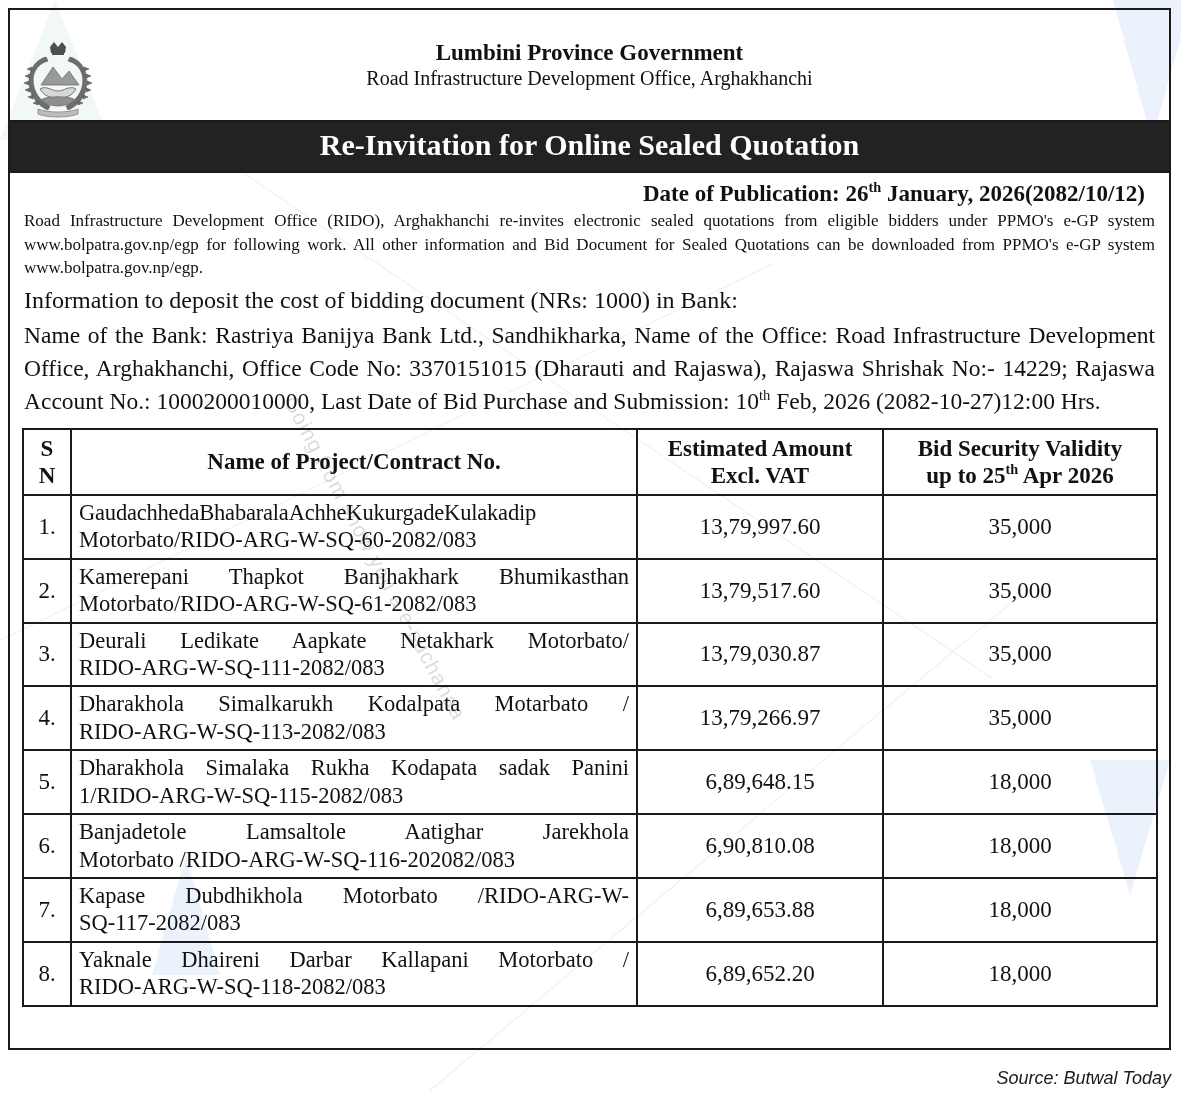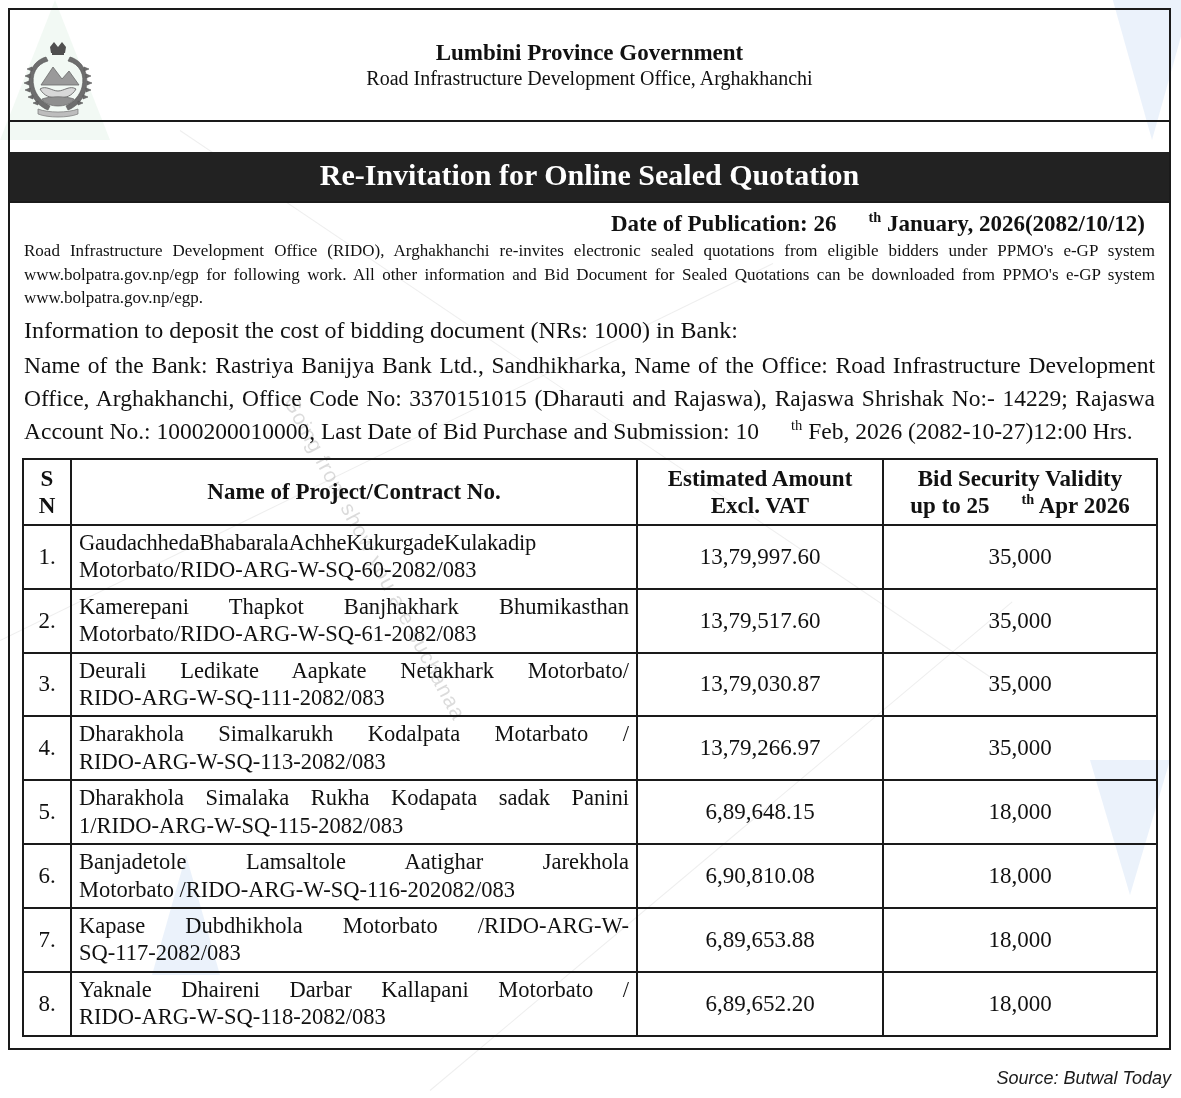--- a/index.html
+++ b/index.html
@@ -134,21 +134,20 @@
   
   .banner {
     background: #222222;
     color: #ffffff;
     text-align: center;
     font-size: 30px;
     font-weight: 700;
     line-height: 1.25;
     padding: 4px 0 7px 0;
     border-bottom: 2px solid #1a1a1a;
-    margin-top: 30px;
   }
 
   
   .body-area {
     padding: 6px 14px 0 14px;
   }
   .pub-date {
     text-align: right;
     font-size: 23px;
     font-weight: 700;
@@ -168,21 +167,21 @@
     text-align: left;
     margin: 4px 0 0 0;
   }
   .para3 {
     font-size: 23.5px;
     line-height: 1.40;
     text-align: justify;
     margin: 2px 0 0 0;
   }
   .para3 b { font-weight: 400; }
-  sup { font-size: 0.62em; vertical-align: super; line-height: 0; margin-left: 32px; }
+  sup { font-size: 0.62em; vertical-align: super; line-height: 0; }
 
   
   .tbl-wrap {
     padding: 10px 12px 0 12px;
   }
   table.bids {
     border-collapse: collapse;
     width: 1134px;
     table-layout: fixed;
     background: transparent;

